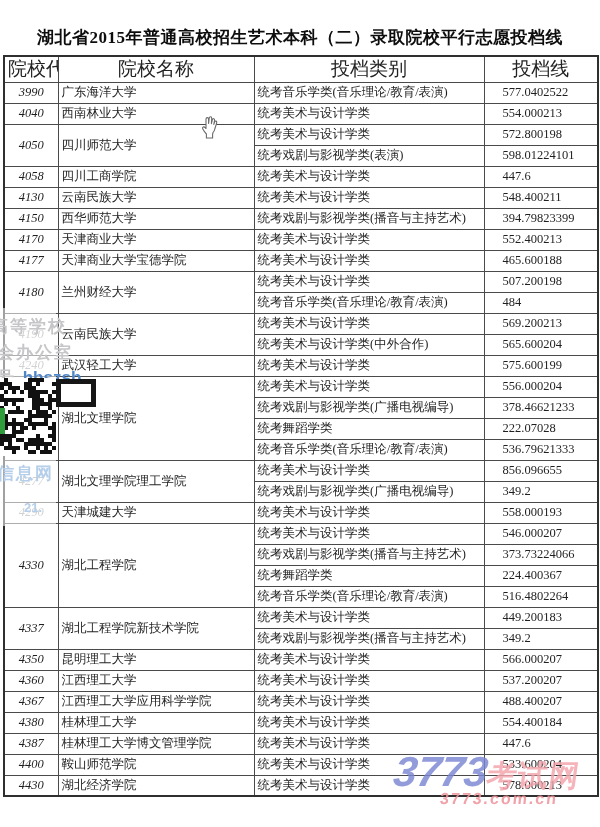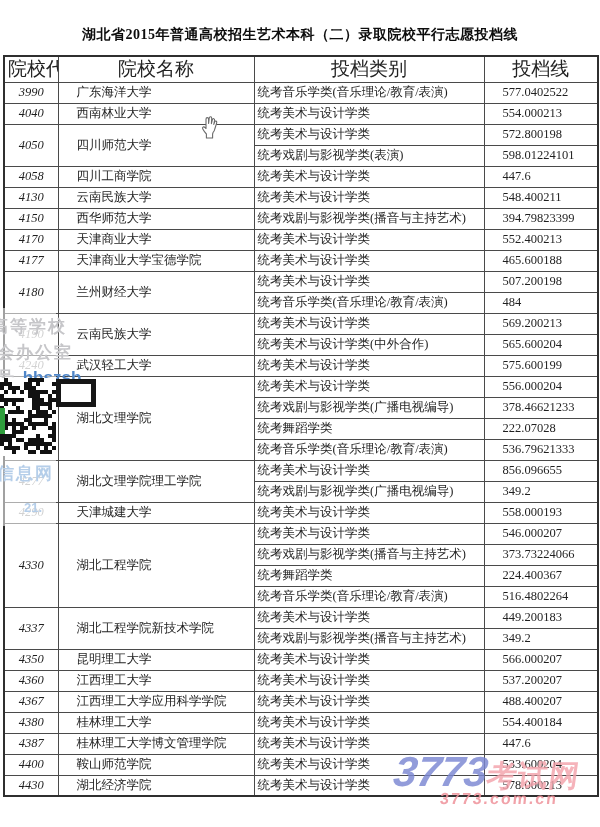--- a/index.html
+++ b/index.html
@@ -3,39 +3,39 @@
 <meta charset="utf-8">
 <style>
   html,body{margin:0;padding:0;}
   body{
     width:600px;height:827px;position:relative;overflow:hidden;
     background:#ffffff;
     font-family:"Liberation Serif","DejaVu Serif",serif;
   }
   .page-title{
     position:absolute;top:26px;left:0;width:600px;
-    text-align:center;font-size:14px;font-weight:bold;color:#0d0d0d;
+    text-align:center;font-size:17px;font-weight:bold;color:#0d0d0d;
     letter-spacing:0.5px;white-space:nowrap;
   }
   table.score-table{
     position:absolute;top:55px;left:3px;width:594px;
     border-collapse:collapse;table-layout:fixed;
     border:2px solid #2f2f2f;
   }
   .score-table th,.score-table td{
     border:1px solid #4a4a4a;
     font-size:12.5px;line-height:1.15;color:#1f1f1f;
     padding:0 3px;height:21px;box-sizing:border-box;
     overflow:hidden;white-space:nowrap;
     font-weight:normal;
   }
   .score-table th{height:26px;text-align:center;font-size:19px;color:#222;}
   td.col-code{text-align:center;font-style:italic;}
   td.col-code.dim{color:#9b9b9b;}
-  td.col-name{padding-left:18px;}
+  td.col-name{padding-left:3px;}
   td.col-cat{padding-left:3px;}
   td.col-score{padding-left:18px;margin-left:19px;}
 
   
   .veil{
     position:absolute;left:0;top:308px;width:56px;height:218px;
     background:rgba(255,255,255,0.55);z-index:5;pointer-events:none;
   }
   .stamp{
     position:absolute;z-index:6;pointer-events:none;

